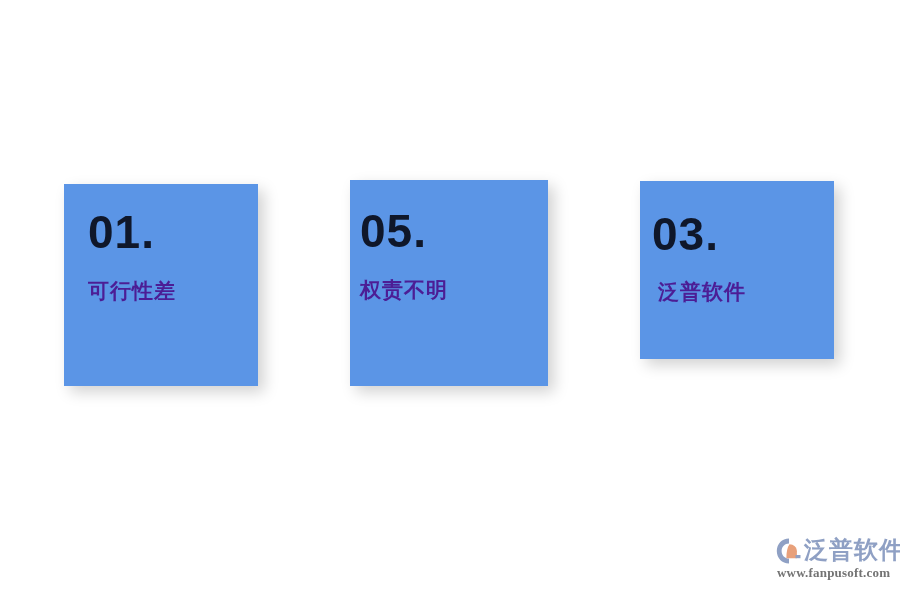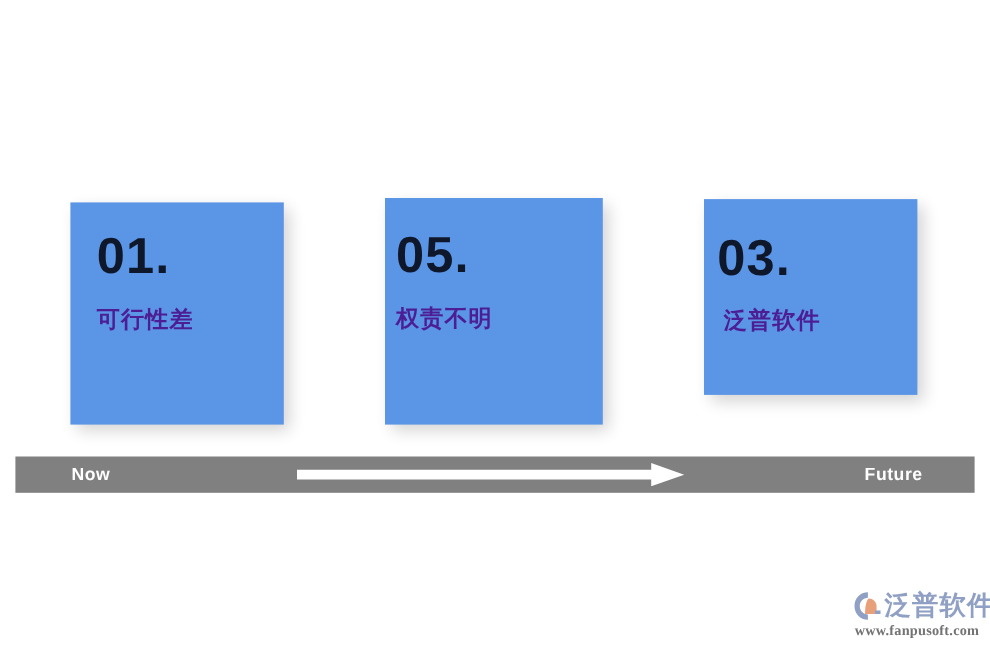--- a/index.html
+++ b/index.html
@@ -144,28 +144,20 @@
   <div class="card" id="card-2">
     <div class="card-num">05.</div>
     <div class="card-label">权责不明</div>
   </div>
 
   <div class="card" id="card-3">
     <div class="card-num">03.</div>
     <div class="card-label">泛普软件</div>
   </div>
 
-  <div id="timeline">
-    <div class="tl-label" id="tl-now">Now</div>
-    <div class="tl-label" id="tl-future">Future</div>
-
-    <svg id="tl-arrow" viewBox="0 0 352 21" preserveAspectRatio="none">
-      <polygon points="0,6 322,6 322,0 352,10.5 322,21 322,15 0,15" fill="#ffffff"></polygon>
-    </svg>
-  </div>
 
   <div id="logo">
     <svg id="logo-mark" viewBox="0 0 26 26">
       <path d="M13 0.5 C6 0.5 0.8 5.8 0.8 13 C0.8 20.2 6 25.5 13 25.5 L13 20.6 C8.8 20.6 5.6 17.3 5.6 13 C5.6 8.7 8.8 5.4 13 5.4 Z" fill="#8fa0c4"></path>
       <path d="M13.5 6.2 C17.6 6.2 20.9 9.3 20.9 13.3 L20.9 20.2 L10.4 20.2 C10.4 14.0 11.3 9.0 13.5 6.2 Z" fill="#e8a07a"></path>
       <path d="M19.5 17.0 L24.5 17.0 L24.5 20.2 L19.5 20.2 Z" fill="#8fa0c4"></path>
     </svg>
     <div id="logo-wordmark">泛普软件</div>
     <div id="logo-url">www.fanpusoft.com</div>
   </div>

